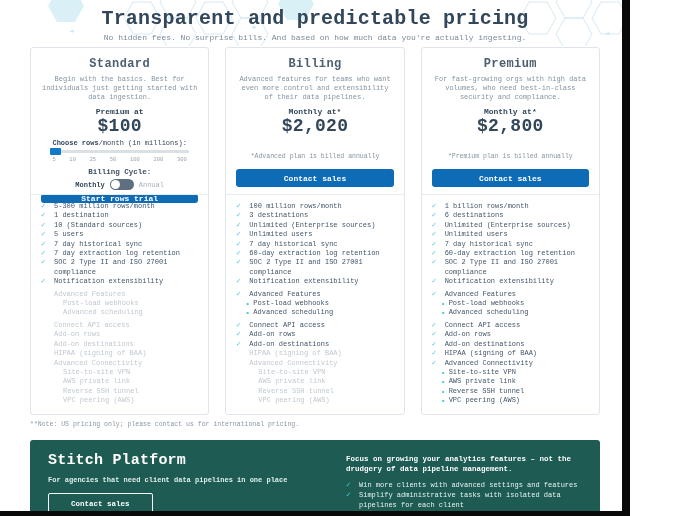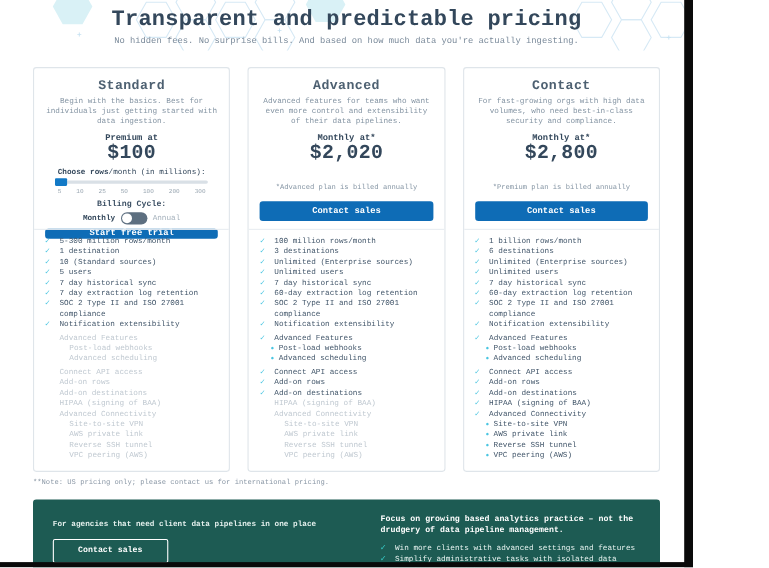--- a/index.html
+++ b/index.html
@@ -14,21 +14,21 @@
   
   .header { position:relative; height:46px; overflow:hidden; text-align:center; }
   .hex-pattern { position:absolute; top:0; left:0; pointer-events:none; }
   .hex-o { fill:none; stroke:#d6e9f5; stroke-width:1; }
   .hex-f { fill:#d9f1f6; stroke:none; }
   .plus { fill:#c7e2f2; font-size:7px; font-weight:bold; }
   .page-title { position:relative; padding-top:7px; font-size:20px; font-weight:700; color:#33475b; letter-spacing:.2px; }
   .page-subtitle { position:relative; margin-top:3px; font-size:8px; color:#7a8a9a; }
 
   
-  .cards { display:flex; gap:16px; width:570px; margin:15px auto 0 auto; }
+  .cards { display:flex; gap:16px; width:570px; margin:1px auto 0 auto; }
   .card { flex:1; background:#fff; border:1px solid #dfe5ea; border-radius:3px; display:flex; flex-direction:column; }
   .card-top { height:146px; display:flex; flex-direction:column; align-items:center; text-align:center; padding:9px 10px 7px 10px; }
   .plan-name { font-size:12px; font-weight:700; color:#4d6071; letter-spacing:.4px; }
   .plan-desc { margin-top:4px; font-size:7px; line-height:9px; color:#8494a3; }
   .price-label { margin-top:5px; font-size:8px; font-weight:700; }
   .price { font-size:18px; font-weight:700; letter-spacing:.3px; }
 
   .slider-label { margin-top:3px; font-size:7px; color:#33475b; }
   .slider-label b { font-weight:700; }
   .slider { width:88%; margin-top:3px; }
@@ -136,21 +136,21 @@
             </div>
         </div>
         <div class="billing-label">Billing Cycle:</div>
         <div class="billing-row">
           <span class="bc-monthly">Monthly</span>
           <span class="toggle">
               <span class="knob"></span>
             </span>
           <span class="bc-annual">Annual</span>
         </div>
-        <button class="cta-btn">Start free trial</button>
+        <button class="cta-btn">Start rows trial</button>
       </div>
       <div class="feat-list">
           <div class="feat-row">
             <span class="feat-mark check">✓</span>
             <span class="feat-text">5-300 million rows/month</span>
           </div>
           <div class="feat-row">
             <span class="feat-mark check">✓</span>
             <span class="feat-text">1 destination</span>
           </div>
@@ -224,21 +224,21 @@
           </div>
           <div class="feat-row off indent">
             <span class="feat-mark none"></span>
             <span class="feat-text">VPC peering (AWS)</span>
           </div>
         </div>
     </div>
 
     <div class="card">
       <div class="card-top">
-        <div class="plan-name">Advanced</div>
+        <div class="plan-name">Billing</div>
         <div class="plan-desc">Advanced features for teams who want even more control and extensibility of their data pipelines.</div>
         <div class="price-label">Monthly at*</div>
         <div class="price">$2,020</div>
         <div class="spacer"></div>
         <div class="plan-footnote">*Advanced plan is billed annually</div>
         <button class="cta-btn">Contact sales</button>
       </div>
       <div class="feat-list">
           <div class="feat-row">
             <span class="feat-mark check">✓</span>
@@ -318,21 +318,21 @@
           </div>
           <div class="feat-row off indent">
             <span class="feat-mark none"></span>
             <span class="feat-text">VPC peering (AWS)</span>
           </div>
         </div>
     </div>
 
     <div class="card">
       <div class="card-top">
-        <div class="plan-name">Contact</div>
+        <div class="plan-name">Premium</div>
         <div class="plan-desc">For fast-growing orgs with high data volumes, who need best-in-class security and compliance.</div>
         <div class="price-label">Monthly at*</div>
         <div class="price">$2,800</div>
         <div class="spacer"></div>
         <div class="plan-footnote">*Premium plan is billed annually</div>
         <button class="cta-btn">Contact sales</button>
       </div>
       <div class="feat-list">
           <div class="feat-row">
             <span class="feat-mark check">✓</span>
@@ -415,25 +415,26 @@
             <span class="feat-text">VPC peering (AWS)</span>
           </div>
         </div>
     </div>
   </div>
 
   <div class="pricing-note">**Note: US pricing only; please contact us for international pricing.</div>
 
   <div class="platform">
     <div class="platform-left">
+      <div class="platform-title">Stitch Platform</div>
       <div class="platform-subtitle">For agencies that need client data pipelines in one place</div>
       <button class="platform-btn">Contact sales</button>
     </div>
     <div class="platform-right">
-      <div class="platform-lead">Focus on growing based analytics practice – not the drudgery of data pipeline management.</div>
+      <div class="platform-lead">Focus on growing your analytics features – not the drudgery of data pipeline management.</div>
       <div class="benefits">
           <div class="benefit-row">
             <span class="mark">✓</span>
             <span class="txt">Win more clients with advanced settings and features</span>
           </div>
           <div class="benefit-row">
             <span class="mark">✓</span>
             <span class="txt">Simplify administrative tasks with isolated data pipelines for each client</span>
           </div>
           <div class="benefit-row">

